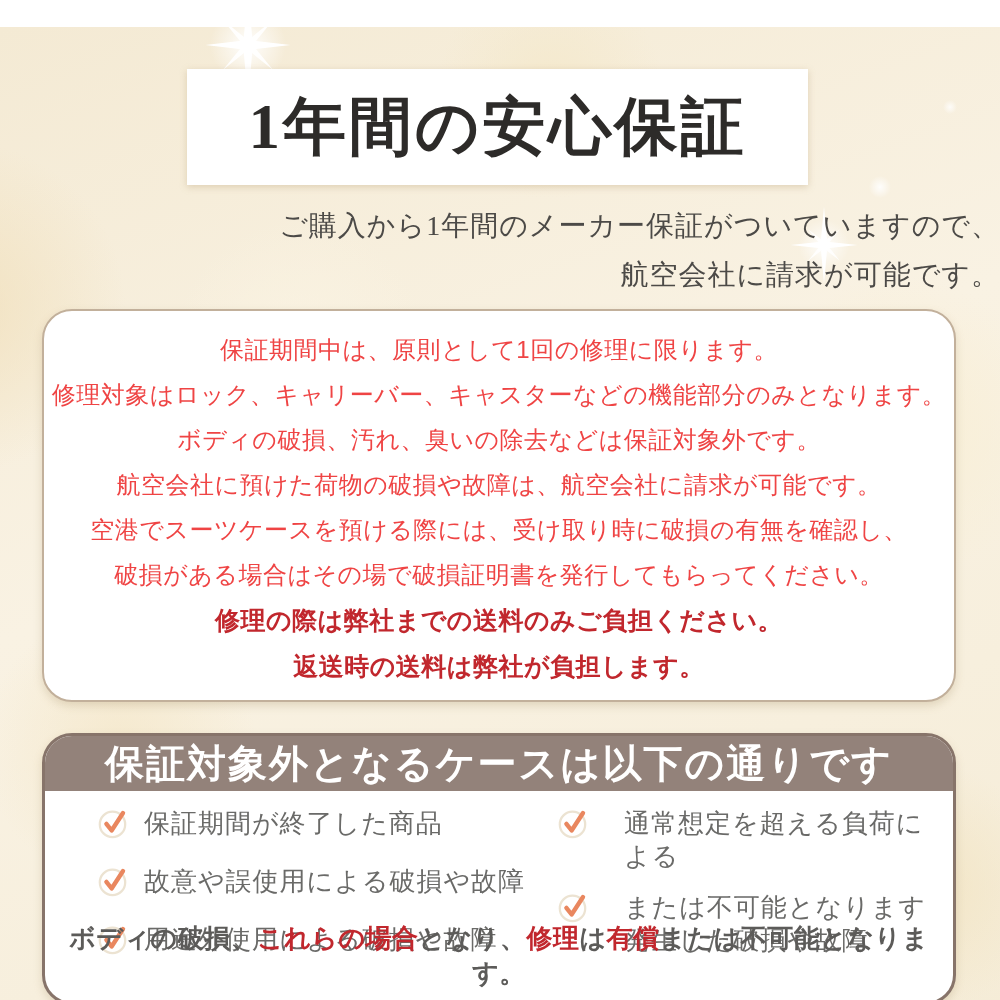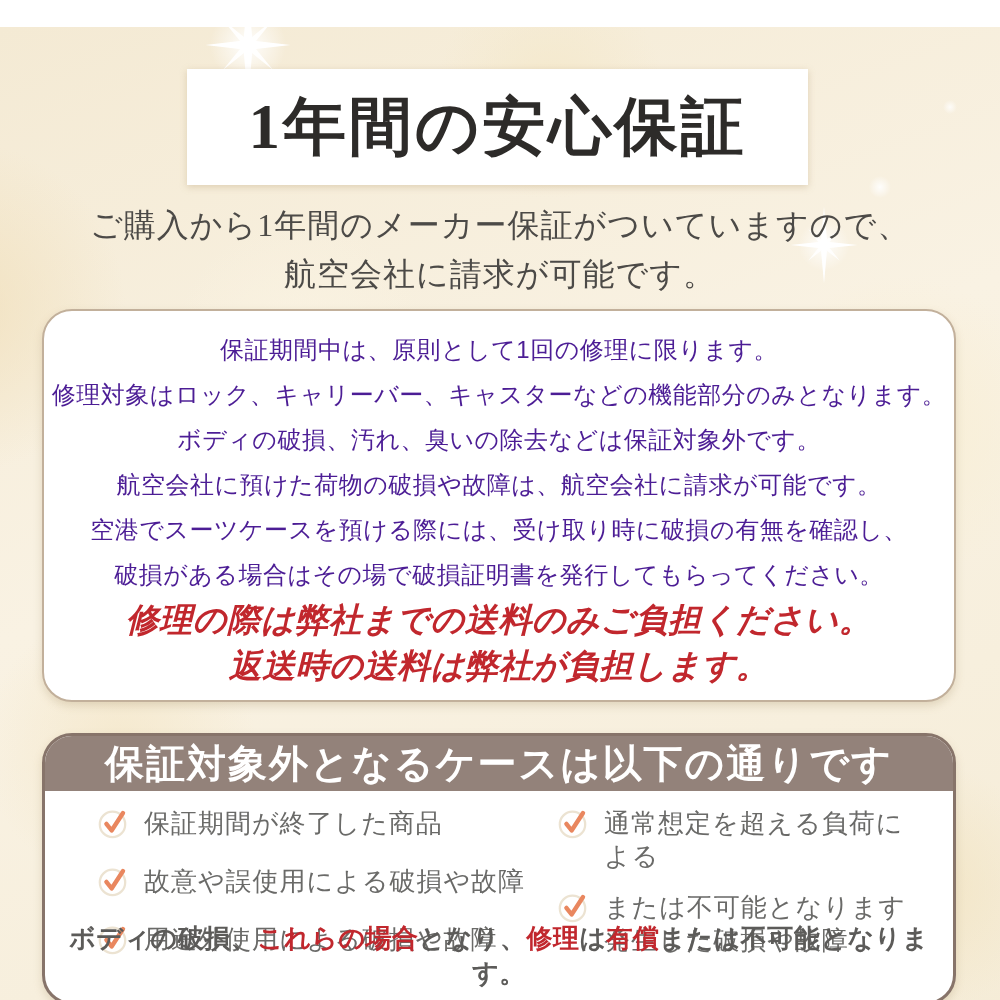--- a/index.html
+++ b/index.html
@@ -24,53 +24,53 @@
   .title-box{
     position:absolute;left:187px;top:42px;width:621px;height:116px;
     background:#ffffff;box-shadow:0 2px 7px rgba(175,150,105,0.35);
     display:flex;align-items:center;justify-content:center;
   }
   .title-box h1{
     margin:0;font-family:"Liberation Serif","DejaVu Serif",serif;font-weight:600;
     font-size:63px;color:#2d2b29;letter-spacing:3px;
   }
   .subtitle{
-    position:absolute;left:0;top:174px;width:1000px;text-align:center;
+    position:absolute;left:0;top:174px;width:1000px;text-align:right;
     font-family:"Liberation Serif","DejaVu Serif",serif;
-    font-size:32px;line-height:49px;color:#4c4a47;letter-spacing:1px;
+    font-size:28px;line-height:49px;color:#4c4a47;letter-spacing:1px;
   }
 
   
   .box1{
     position:absolute;left:42px;top:282px;width:914px;height:393px;box-sizing:border-box;
     background:#ffffff;border:2px solid #c2b09b;border-radius:30px;
     box-shadow:0 4px 9px rgba(170,148,108,0.28);
     padding-top:16px;text-align:center;
   }
-  .box1 .line{font-size:24px;line-height:45px;color:#4c1d95;letter-spacing:0.5px;}
-  .box1 .hline{font-size:33px;line-height:46px;color:#c1272d;font-weight:bold;letter-spacing:0.5px;font-style:italic;}
+  .box1 .line{font-size:24px;line-height:45px;color:#ef4444;letter-spacing:0.5px;}
+  .box1 .hline{font-size:25px;line-height:46px;color:#c1272d;font-weight:bold;letter-spacing:0.5px;}
   .box1 .hline:first-of-type{margin-top:5px;}
 
   
   .box2{
     position:absolute;left:42px;top:706px;width:914px;height:272px;box-sizing:border-box;
     background:#ffffff;border:3px solid #87746a;border-radius:30px;overflow:hidden;
     box-shadow:0 4px 9px rgba(170,148,108,0.28);
   }
   .box2-header{
     height:55px;background:#93827a;color:#ffffff;font-weight:bold;font-size:39px;
     line-height:55px;text-align:center;letter-spacing:2px;
   }
   .checklist{
     display:flex;padding:16px 22px 0 50px;
   }
   .col-left{width:460px;flex:0 0 auto;}
   .col-right{flex:1 1 auto;}
   .check-item{display:flex;align-items:flex-start;margin-bottom:24px;}
-  .col-right .check-item{margin-bottom:18px;}
+  .col-right .check-item{margin-bottom:18px;gap:20px;}
   .check-icon{width:35px;height:35px;flex:0 0 auto;margin-top:-1px;}
   .check-text{margin-left:14px;font-size:26px;line-height:33px;color:#6a6a68;letter-spacing:1px;}
   .box2-footer{
     position:absolute;left:0;right:0;bottom:11px;text-align:center;
     font-size:26px;font-weight:bold;letter-spacing:0.5px;
   }
   .seg-dark{color:#5c5b59;}
   .seg-red{color:#c1272d;}
 </style>
 </head>

